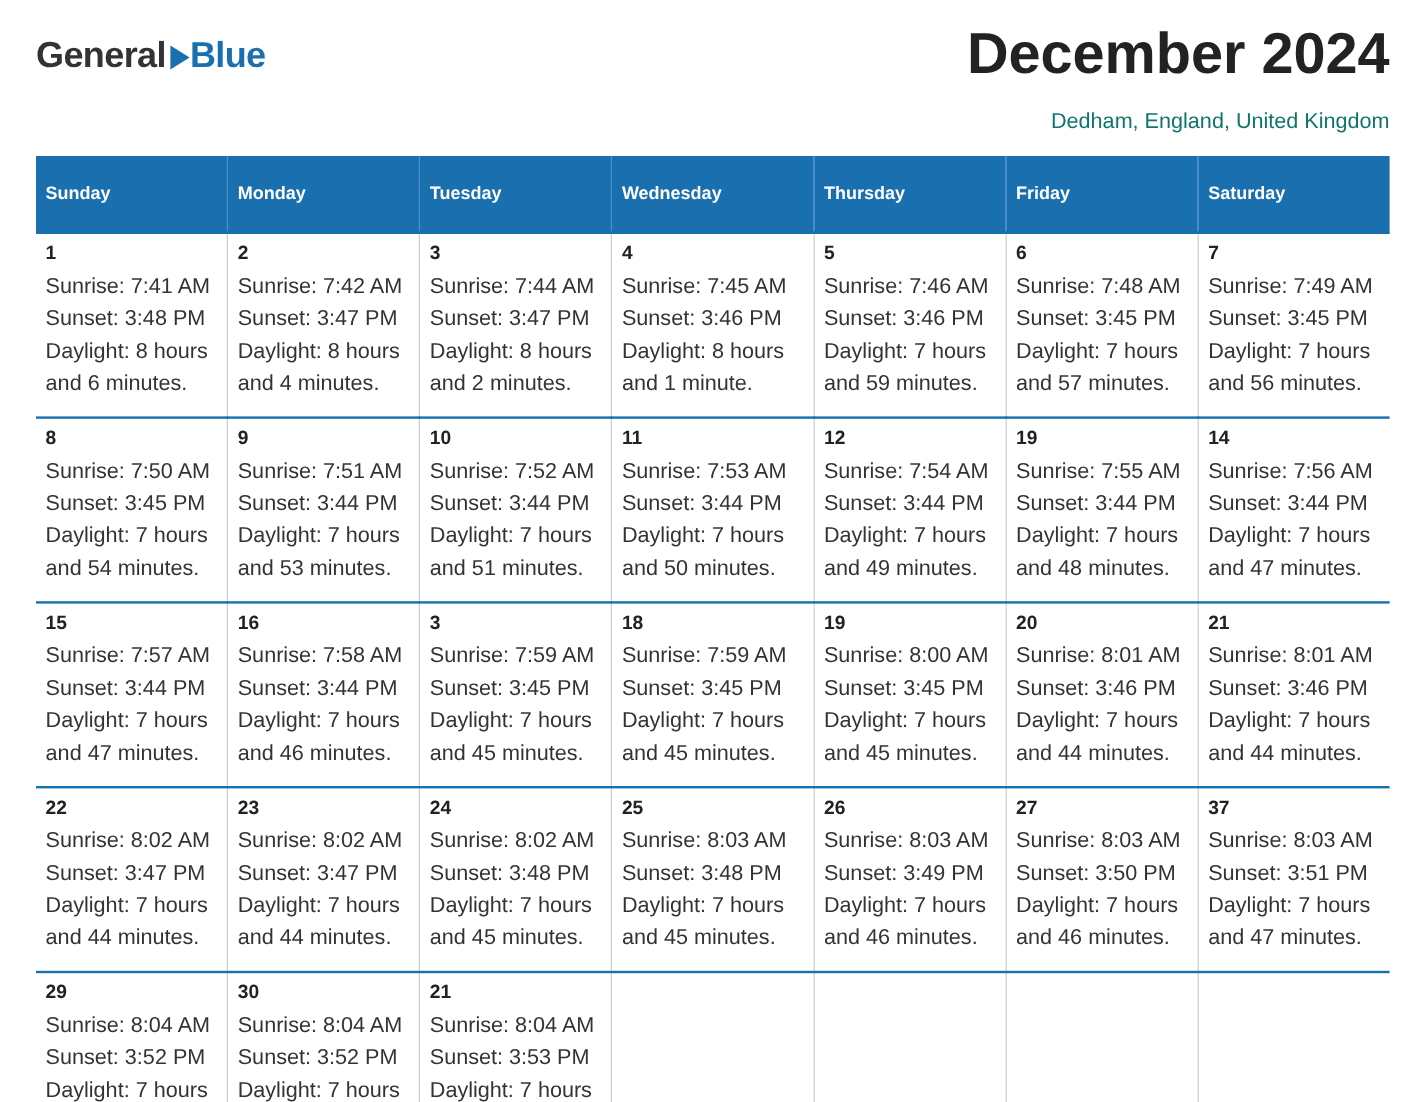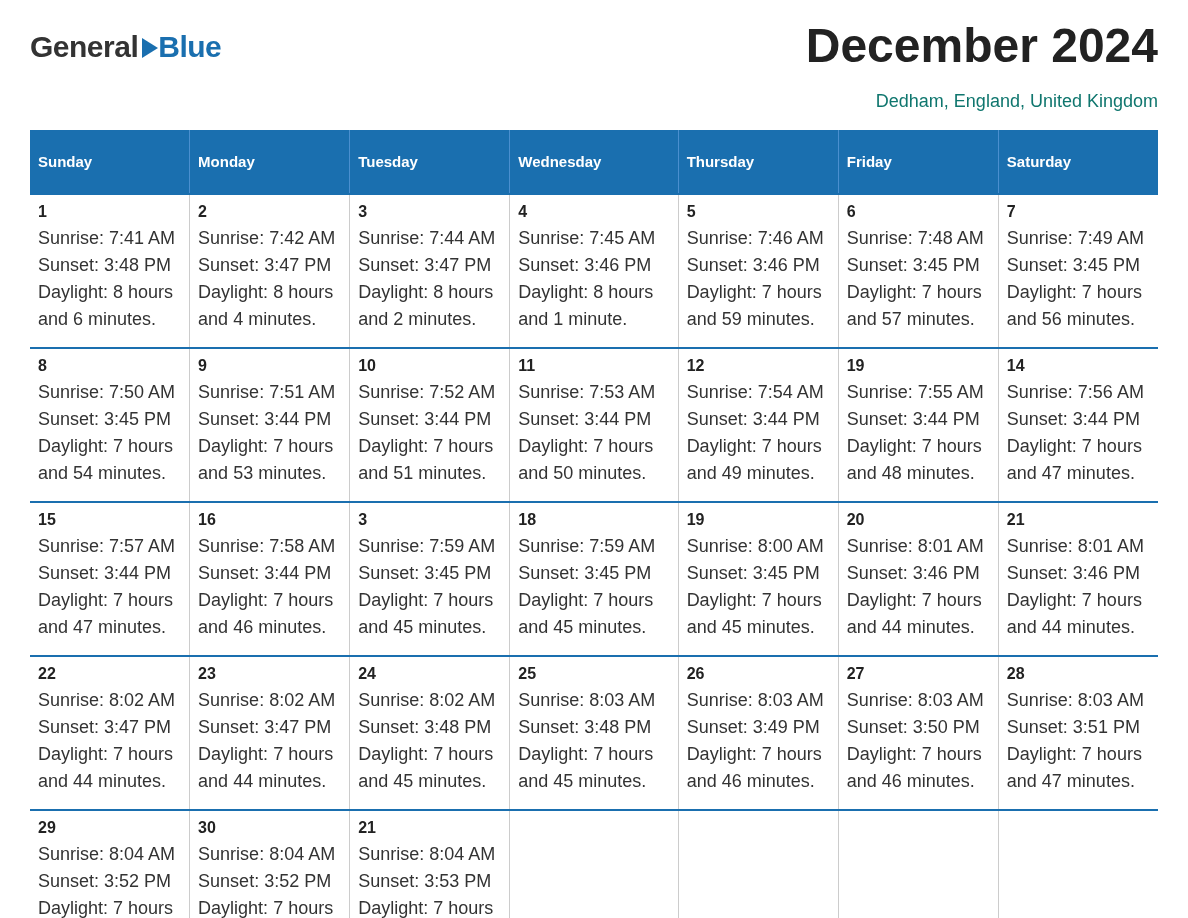--- a/index.html
+++ b/index.html
@@ -224,21 +224,21 @@
       </td>
         <td>
         <span class="day-num">26</span>
         <span class="day-info">Sunrise: 8:03 AM<br>Sunset: 3:49 PM<br>Daylight: 7 hours and 46 minutes.</span>
       </td>
         <td>
         <span class="day-num">27</span>
         <span class="day-info">Sunrise: 8:03 AM<br>Sunset: 3:50 PM<br>Daylight: 7 hours and 46 minutes.</span>
       </td>
         <td>
-        <span class="day-num">28</span>
+        <span class="day-num">37</span>
         <span class="day-info">Sunrise: 8:03 AM<br>Sunset: 3:51 PM<br>Daylight: 7 hours and 47 minutes.</span>
       </td>
       </tr>
       <tr>
         <td>
         <span class="day-num">29</span>
         <span class="day-info">Sunrise: 8:04 AM<br>Sunset: 3:52 PM<br>Daylight: 7 hours and 48 minutes.</span>
       </td>
         <td>
         <span class="day-num">30</span>

